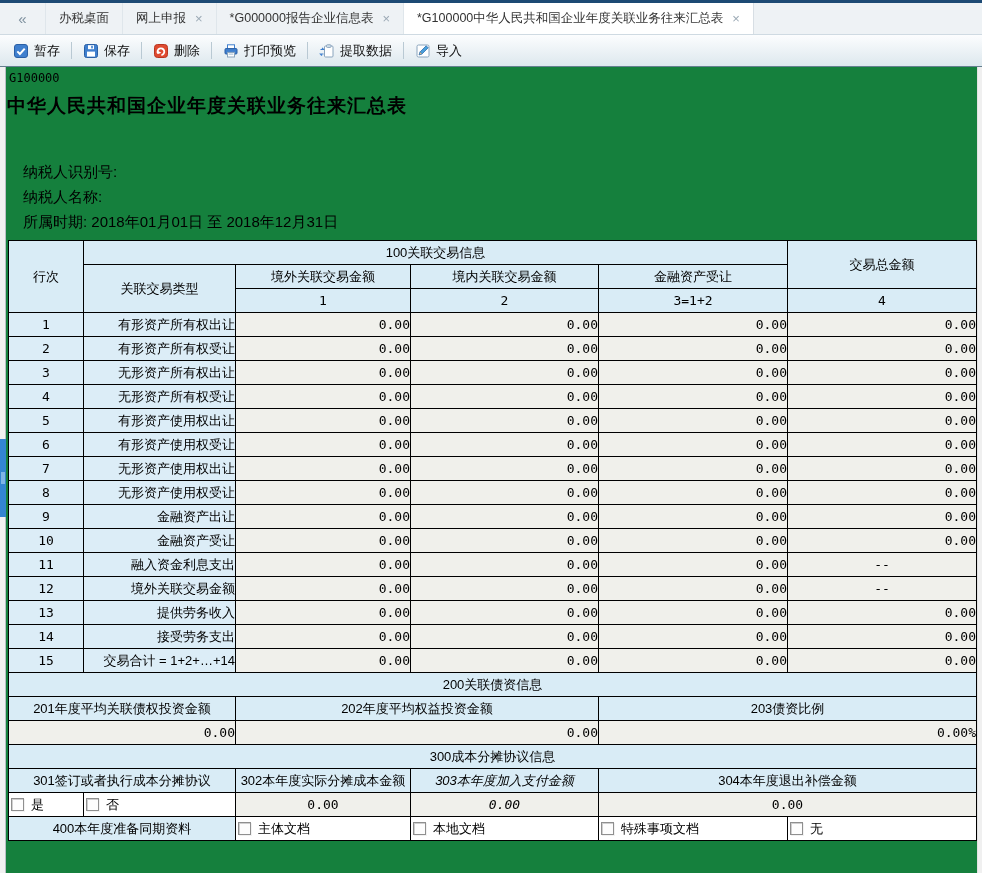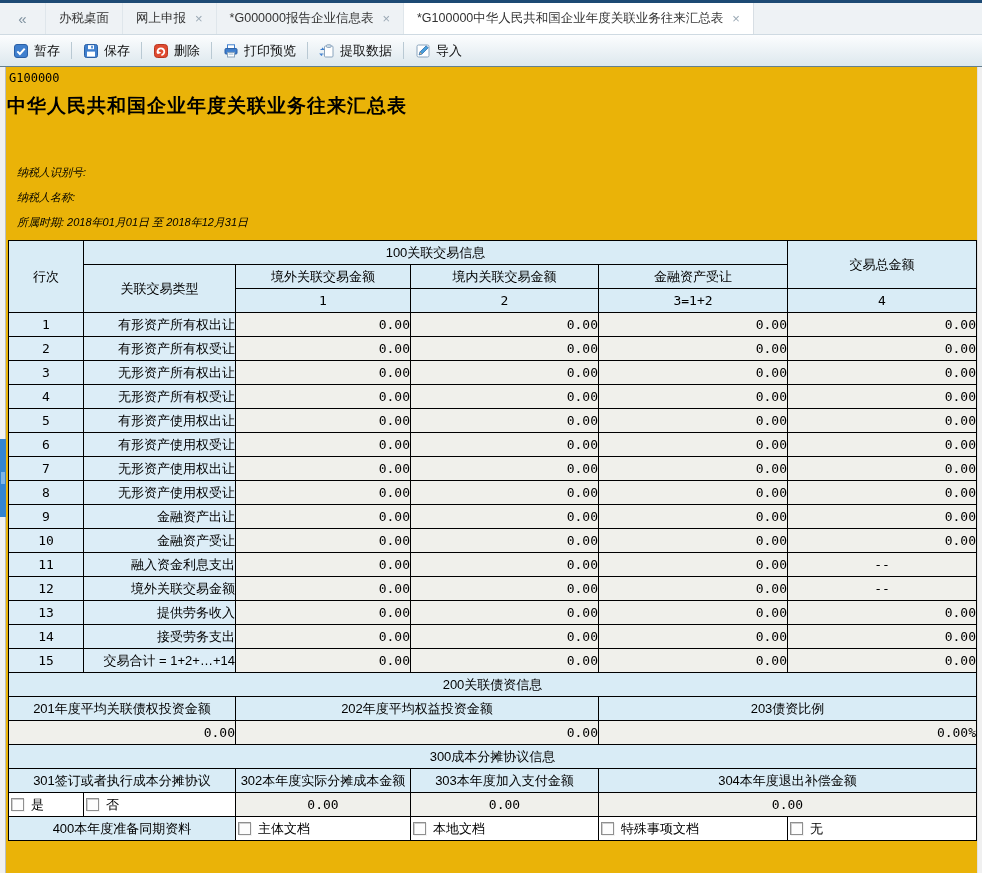--- a/index.html
+++ b/index.html
@@ -32,54 +32,54 @@
     border-bottom:1px solid #64808f;
     display:flex; align-items:center; padding:0 6px;
   }
   .tbtn {
     display:flex; align-items:center; gap:5px; padding:3px 7px;
     font-size:13px; color:#111; cursor:pointer; border-radius:2px;
   }
   .tsep { width:1px; height:17px; background:#b9c9d3; margin:0 4px; }
   .tbtn svg { display:block; }
   
-  .content { position:relative; height:806px; background:#eab308; }
+  .content { position:relative; height:806px; background:#15803d; }
   .splitter {
     position:absolute; left:0; top:0; bottom:0; width:6px;
     background:#f1f1f1; border-right:1px solid #b9bfc5;
   }
   .splitter-handle {
     position:absolute; left:0; top:372px; width:6px; height:78px;
     background:#3485d1;
   }
   .splitter-handle::after {
     content:""; position:absolute; left:1px; top:33px; width:4px; height:12px;
     background:#7fb5e6;
   }
   .scrolltrack {
     position:absolute; right:0; top:0; bottom:0; width:5px;
     background:#f0f0f0; border-left:1px solid #e2e2e2;
   }
   .page { position:absolute; left:7px; right:5px; top:0; bottom:0; padding-top:4px; }
   .code { margin-left:2px; font-family:"DejaVu Sans Mono","Liberation Mono",monospace; font-size:12px; }
   .title { text-align:left; font-size:19px; font-weight:bold; letter-spacing:1px; margin-top:8px; }
-  .meta { margin-top:44px; margin-left:10px; font-size:11px;font-style:italic; }
+  .meta { margin-top:44px; margin-left:16px; font-size:15px; }
   .meta > div { height:25px; line-height:18px; }
   
   table.grid { border-collapse:collapse; table-layout:fixed; width:968px; margin-left:1px; margin-top:2px; }
   table.grid td { border:1px solid #000; height:24px; padding:0; font-size:13px; overflow:hidden; }
   td.th  { background:#d9ecf6; text-align:center; }
   td.no  { background:#dcedf7; text-align:center; font-family:"DejaVu Sans Mono","Liberation Mono",monospace; }
   td.lbl { background:#dcedf7; text-align:right; padding-left:4px; }
   td.val {
     background:#f0f0eb; text-align:right; padding-right:4px;
     font-family:"DejaVu Sans Mono","Liberation Mono",monospace;
   }
   td.val.center { text-align:center; padding-right:0; }
-  td.focus { border:2px solid #000; }
+  td.focus { border:2px solid #000;font-style:italic; }
   td.cbcell { background:#fff; }
   .cbwrap { display:flex; align-items:center; height:100%; padding-left:2px; }
   .cb {
     width:13px; height:13px; flex:0 0 13px; background:#fdfdfd;
     border:1px solid #8f8f8f;
     box-shadow:inset 1px 1px 0 #cfcfcf, 1px 1px 0 #f2f2f2;
     cursor:pointer;
   }
   .cbl { margin-left:7px; font-size:13px; }
   .mono { font-family:"DejaVu Sans Mono","Liberation Mono",monospace; }

